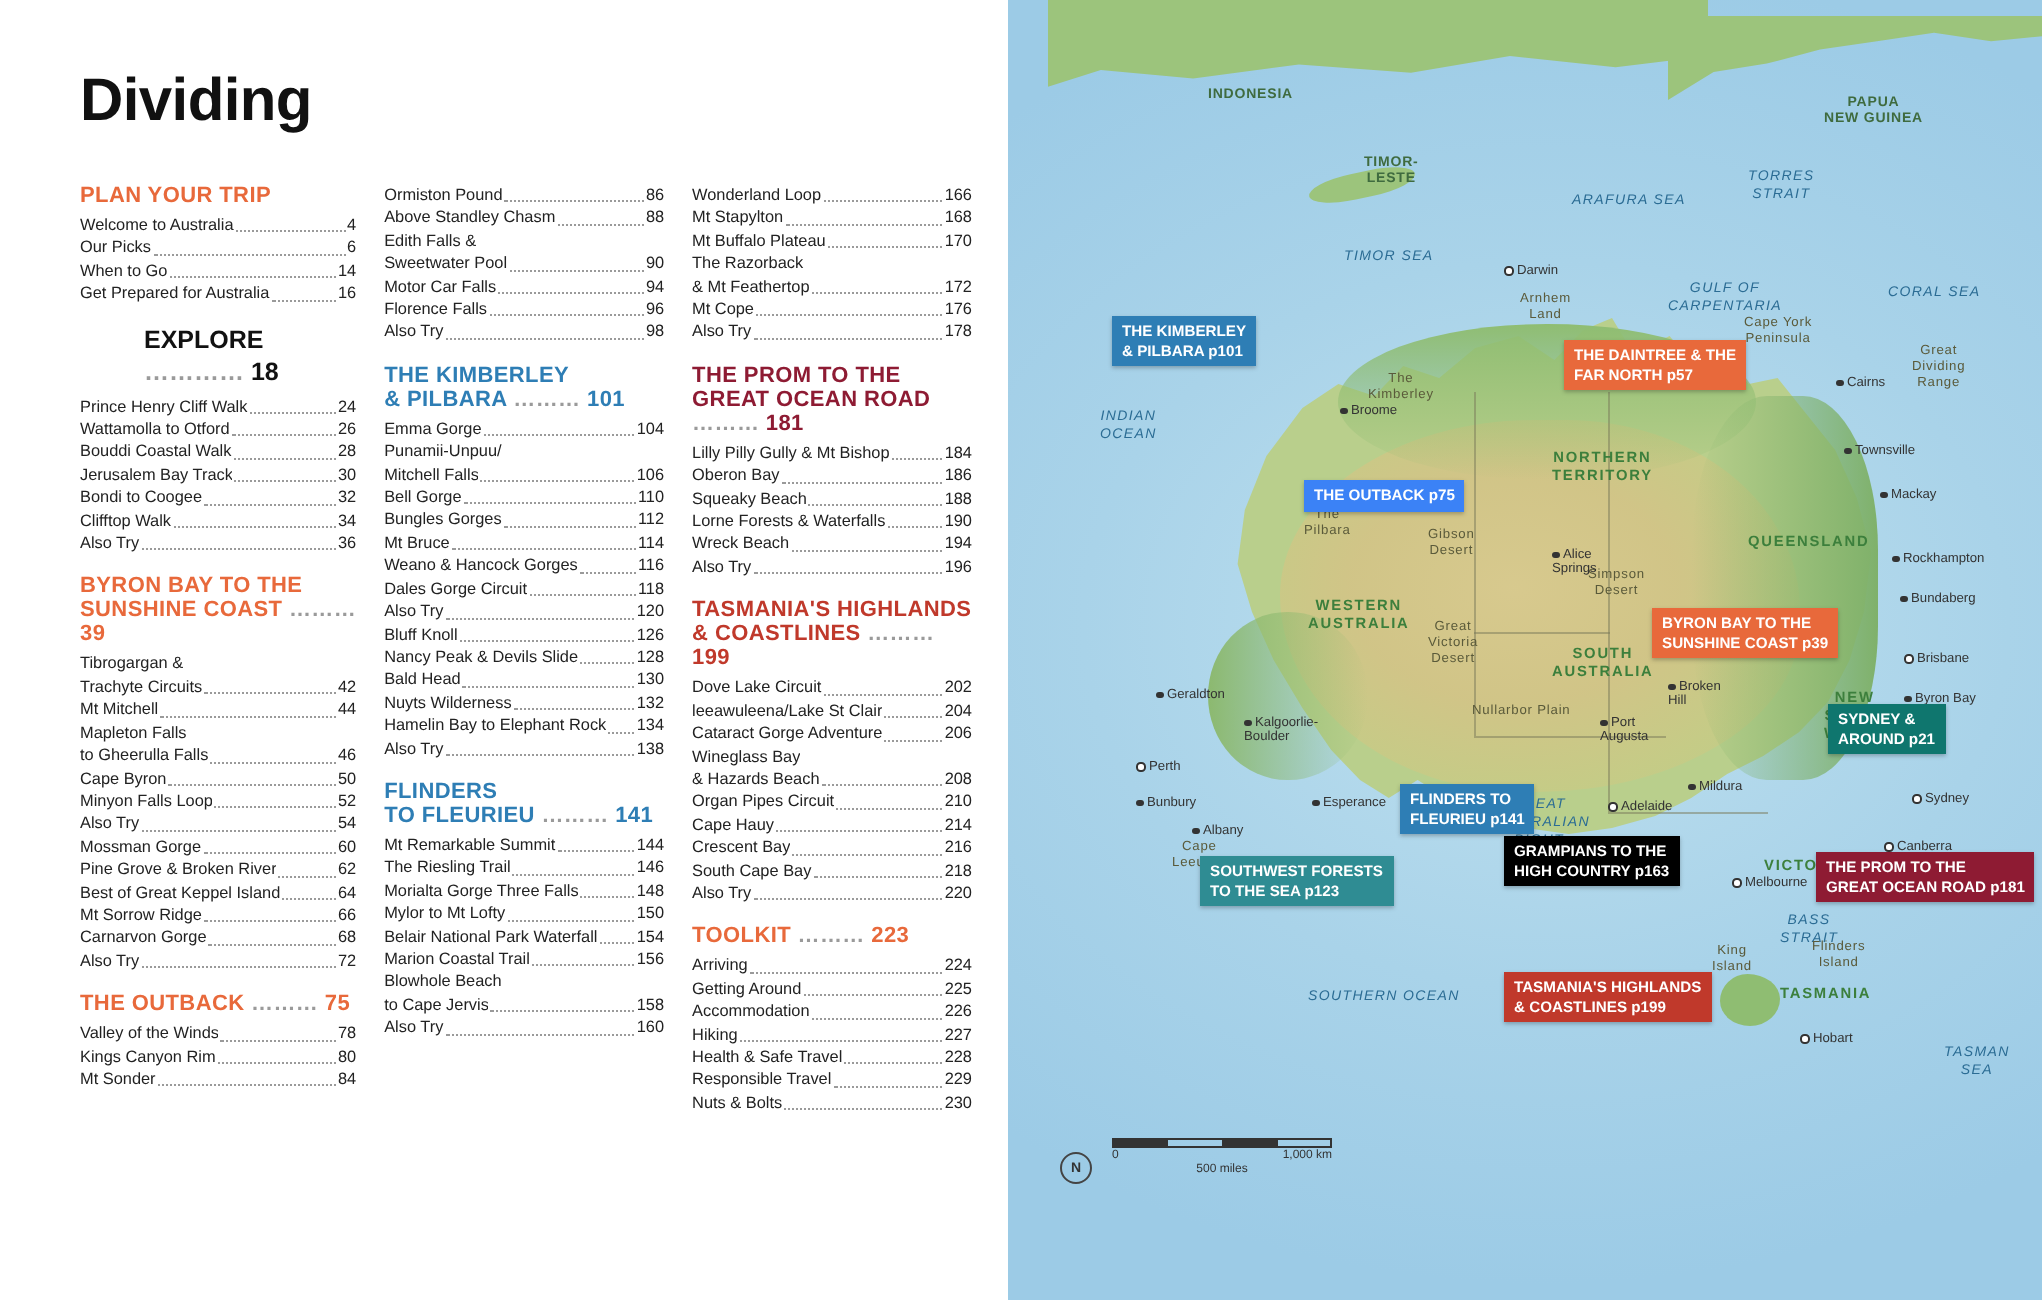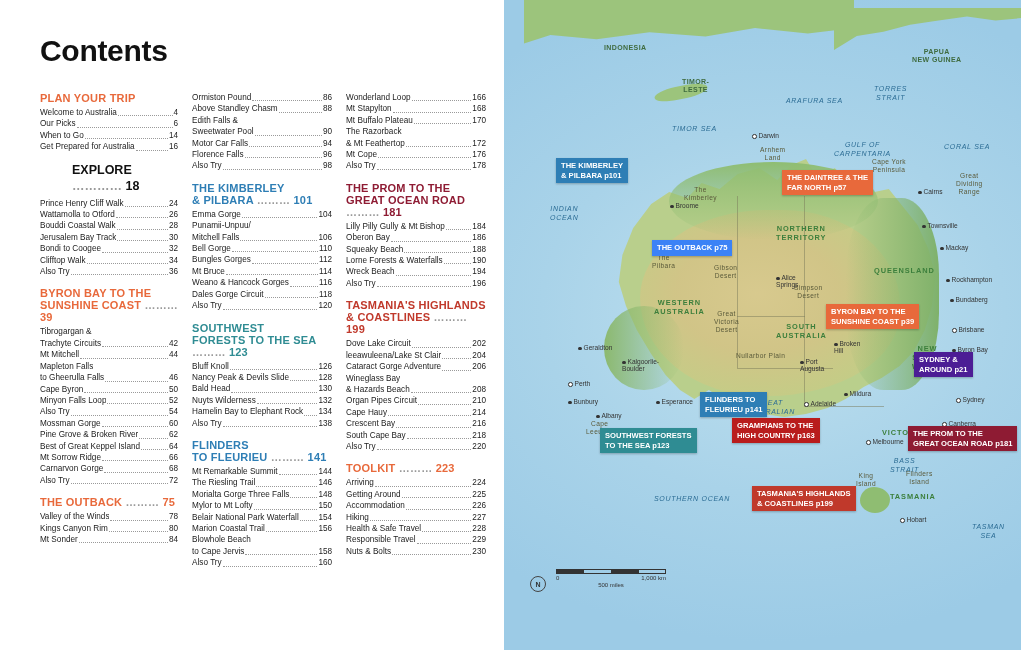--- a/index.html
+++ b/index.html
@@ -174,21 +174,21 @@
   .red-dash {
     position: absolute; border-top: 1.2px dashed #c0392b; opacity: .85;
   }
 </style>
 </head>
 <body>
 
 <div class="page">
 
   <div class="contents-side">
-    <div class="contents-title">Contents</div>
+    <div class="contents-title">Dividing</div>
     <div class="cols" id="cols">
         <div class="col c1">
           <div class="sec-head c-orange first"><span>PLAN YOUR TRIP</span></div>
           <div class="entry">
             <span class="t">Welcome to Australia</span>
             <span class="fill"></span>
             <span class="n">4</span>
           </div>
           <div class="entry">
             <span class="t">Our Picks</span>
@@ -404,21 +404,20 @@
           <div class="entry">
             <span class="t">Dales Gorge Circuit</span>
             <span class="fill"></span>
             <span class="n">118</span>
           </div>
           <div class="entry">
             <span class="t">Also Try</span>
             <span class="fill"></span>
             <span class="n">120</span>
           </div>
-          <div class="sec-head c-teal"><span>SOUTHWEST</span><br><span>FORESTS TO THE SEA</span><span style="color: rgb(154, 154, 154);"> ……… </span><span class="pg">123</span></div>
           <div class="entry">
             <span class="t">Bluff Knoll</span>
             <span class="fill"></span>
             <span class="n">126</span>
           </div>
           <div class="entry">
             <span class="t">Nancy Peak &amp; Devils Slide</span>
             <span class="fill"></span>
             <span class="n">128</span>
           </div>
@@ -751,23 +750,23 @@
         <div class="city capital" style="left: 300px; top: 400px;"><span class="dot"></span><span>Adelaide</span></div>
         <div class="city" style="left: 340px; top: 390px;"><span class="dot"></span><span>Mildura</span></div>
         <div class="city capital" style="left: 452px; top: 396px;"><span class="dot"></span><span>Sydney</span></div>
         <div class="city capital" style="left: 438px; top: 420px;"><span class="dot"></span><span>Canberra</span></div>
         <div class="city capital" style="left: 362px; top: 438px;"><span class="dot"></span><span>Melbourne</span></div>
         <div class="city capital" style="left: 396px; top: 516px;"><span class="dot"></span><span>Hobart</span></div>
         <div class="cbox" style="left: 52px; top: 158px; background: rgb(46, 126, 181);">THE KIMBERLEY<br>&amp; PILBARA p101</div>
         <div class="cbox" style="left: 278px; top: 170px; background: rgb(232, 105, 59);">THE DAINTREE &amp; THE<br>FAR NORTH p57</div>
         <div class="cbox" style="left: 148px; top: 240px; background: #3b82f6;">THE OUTBACK p75</div>
         <div class="cbox" style="left: 322px; top: 304px; background: rgb(232, 105, 59);">BYRON BAY TO THE<br>SUNSHINE COAST p39</div>
-        <div class="cbox" style="left: 410px; top: 352px; background: #4c1d95;">SYDNEY &amp;<br>AROUND p21</div>
+        <div class="cbox" style="left: 410px; top: 352px; background: #0f766e;">SYDNEY &amp;<br>AROUND p21</div>
         <div class="cbox" style="left: 196px; top: 392px; background: rgb(46, 126, 181);">FLINDERS TO<br>FLEURIEU p141</div>
-        <div class="cbox" style="left: 228px; top: 418px; background: #b91c1c;">GRAMPIANS TO THE<br>HIGH COUNTRY p163</div>
+        <div class="cbox" style="left: 248px; top: 418px; background: #000000;">GRAMPIANS TO THE<br>HIGH COUNTRY p163</div>
         <div class="cbox" style="left: 96px; top: 428px; background: rgb(47, 140, 147);">SOUTHWEST FORESTS<br>TO THE SEA p123</div>
         <div class="cbox" style="left: 404px; top: 426px; background: rgb(142, 27, 51);">THE PROM TO THE<br>GREAT OCEAN ROAD p181</div>
         <div class="cbox" style="left: 248px; top: 486px; background: rgb(192, 57, 43);">TASMANIA'S HIGHLANDS<br>&amp; COASTLINES p199</div>
       </div>
 
     <div class="compass">N</div>
     <div class="scalebar">
       <div class="bar">
           <div></div>
           <div></div>

